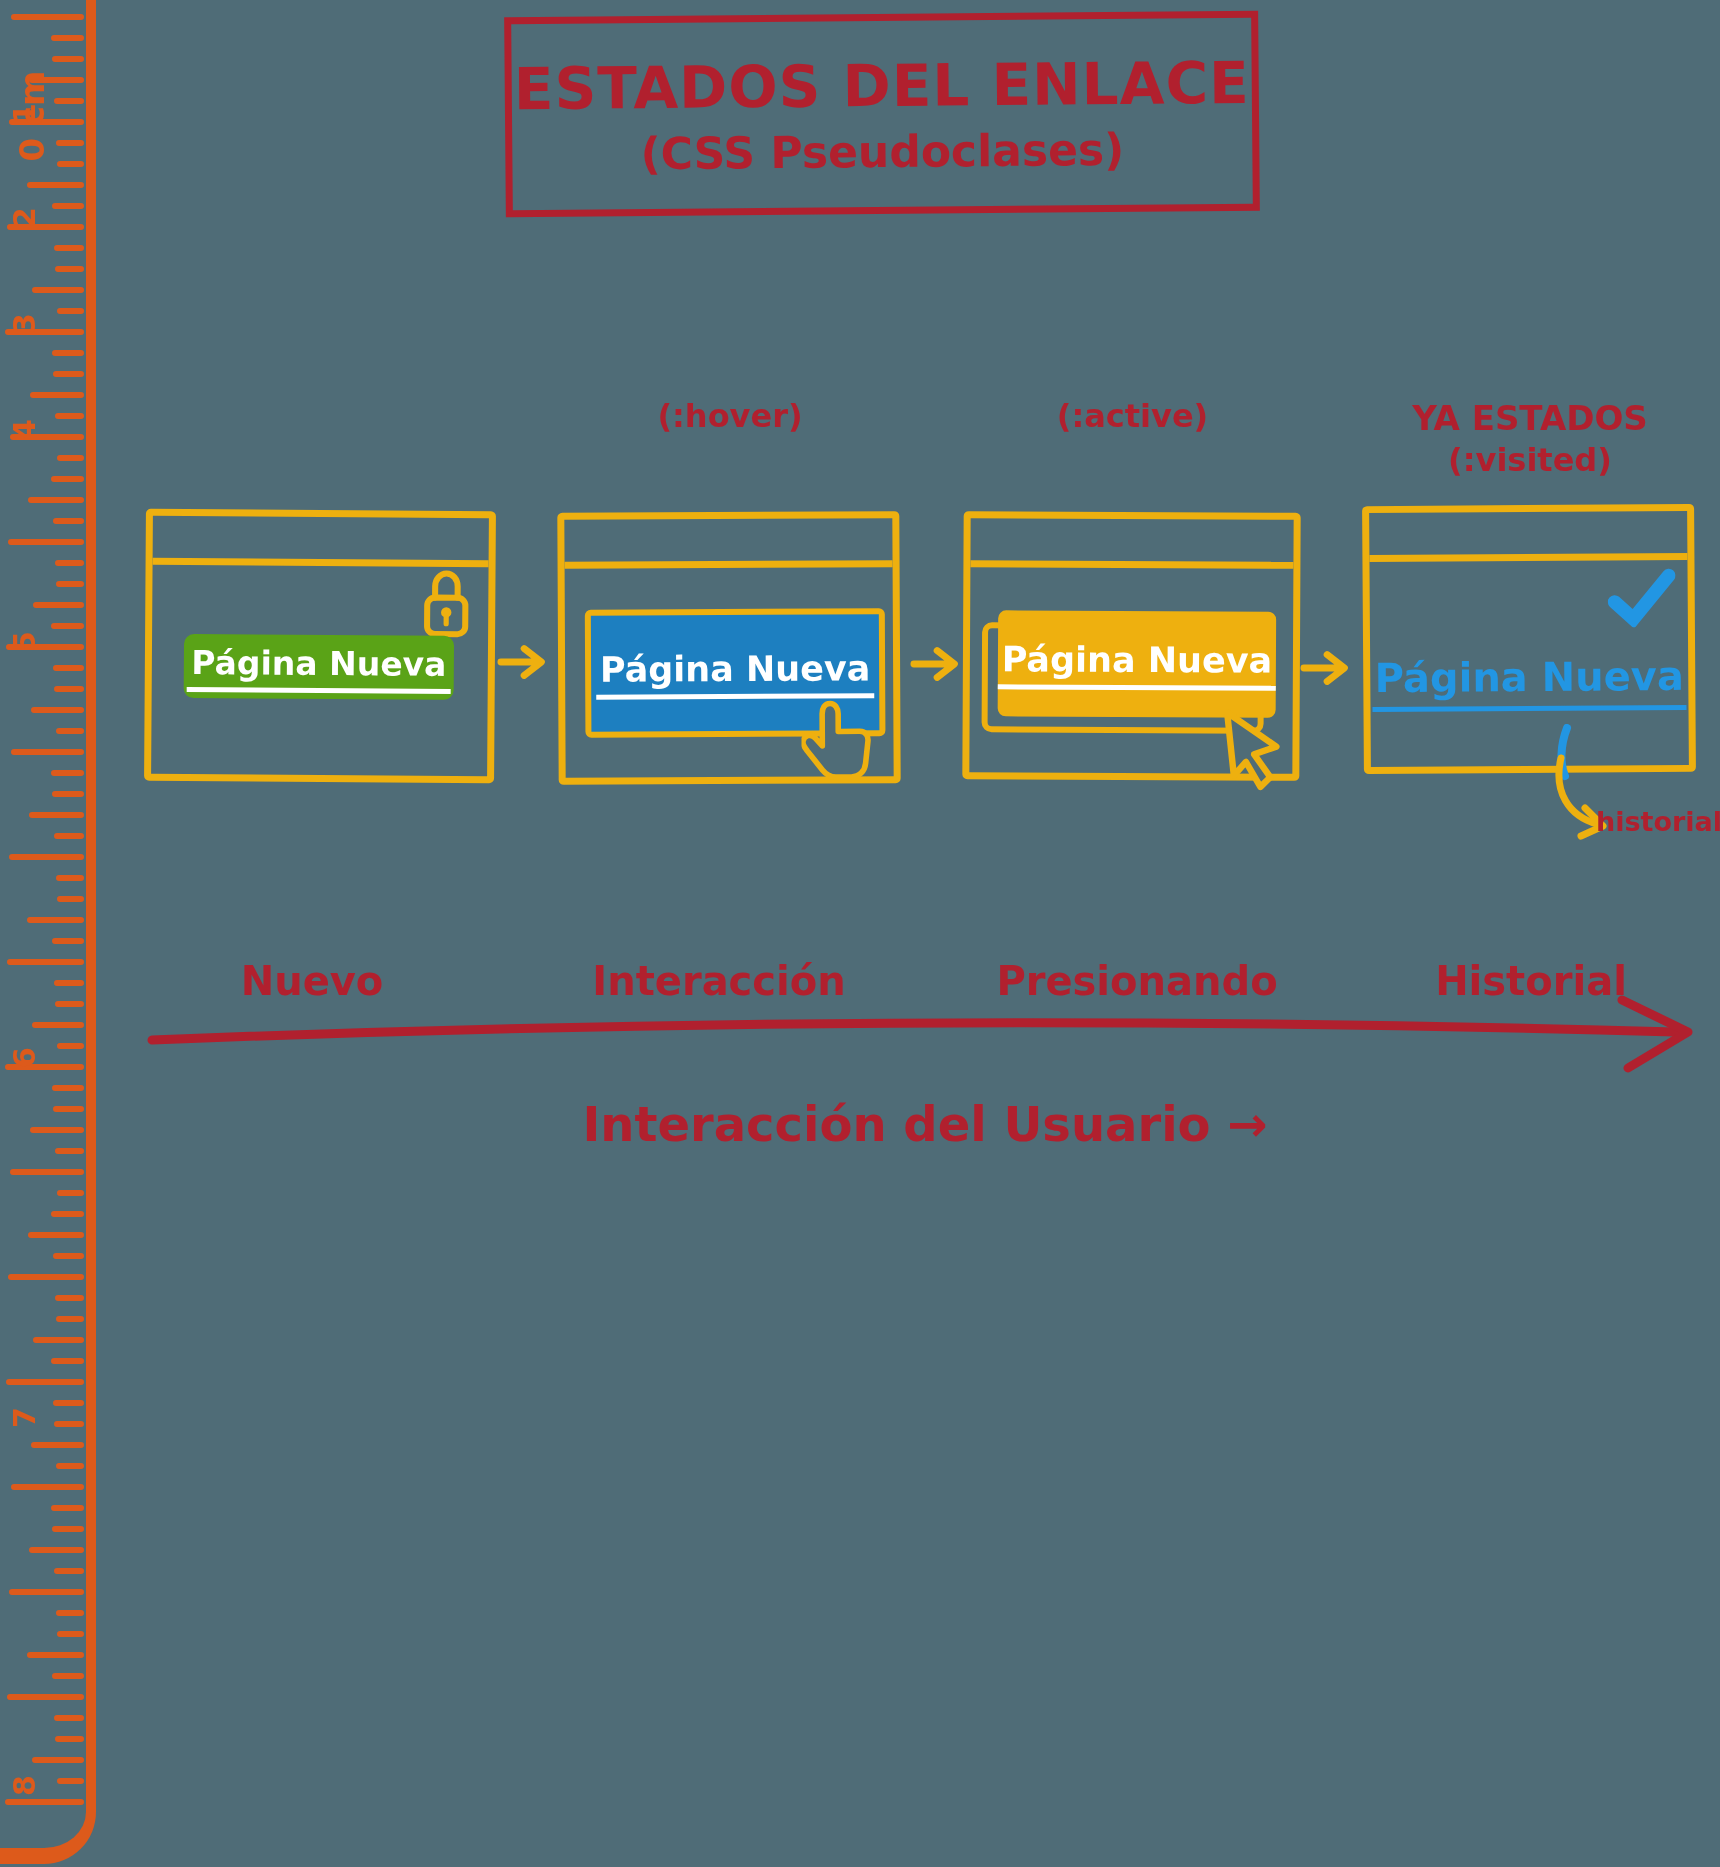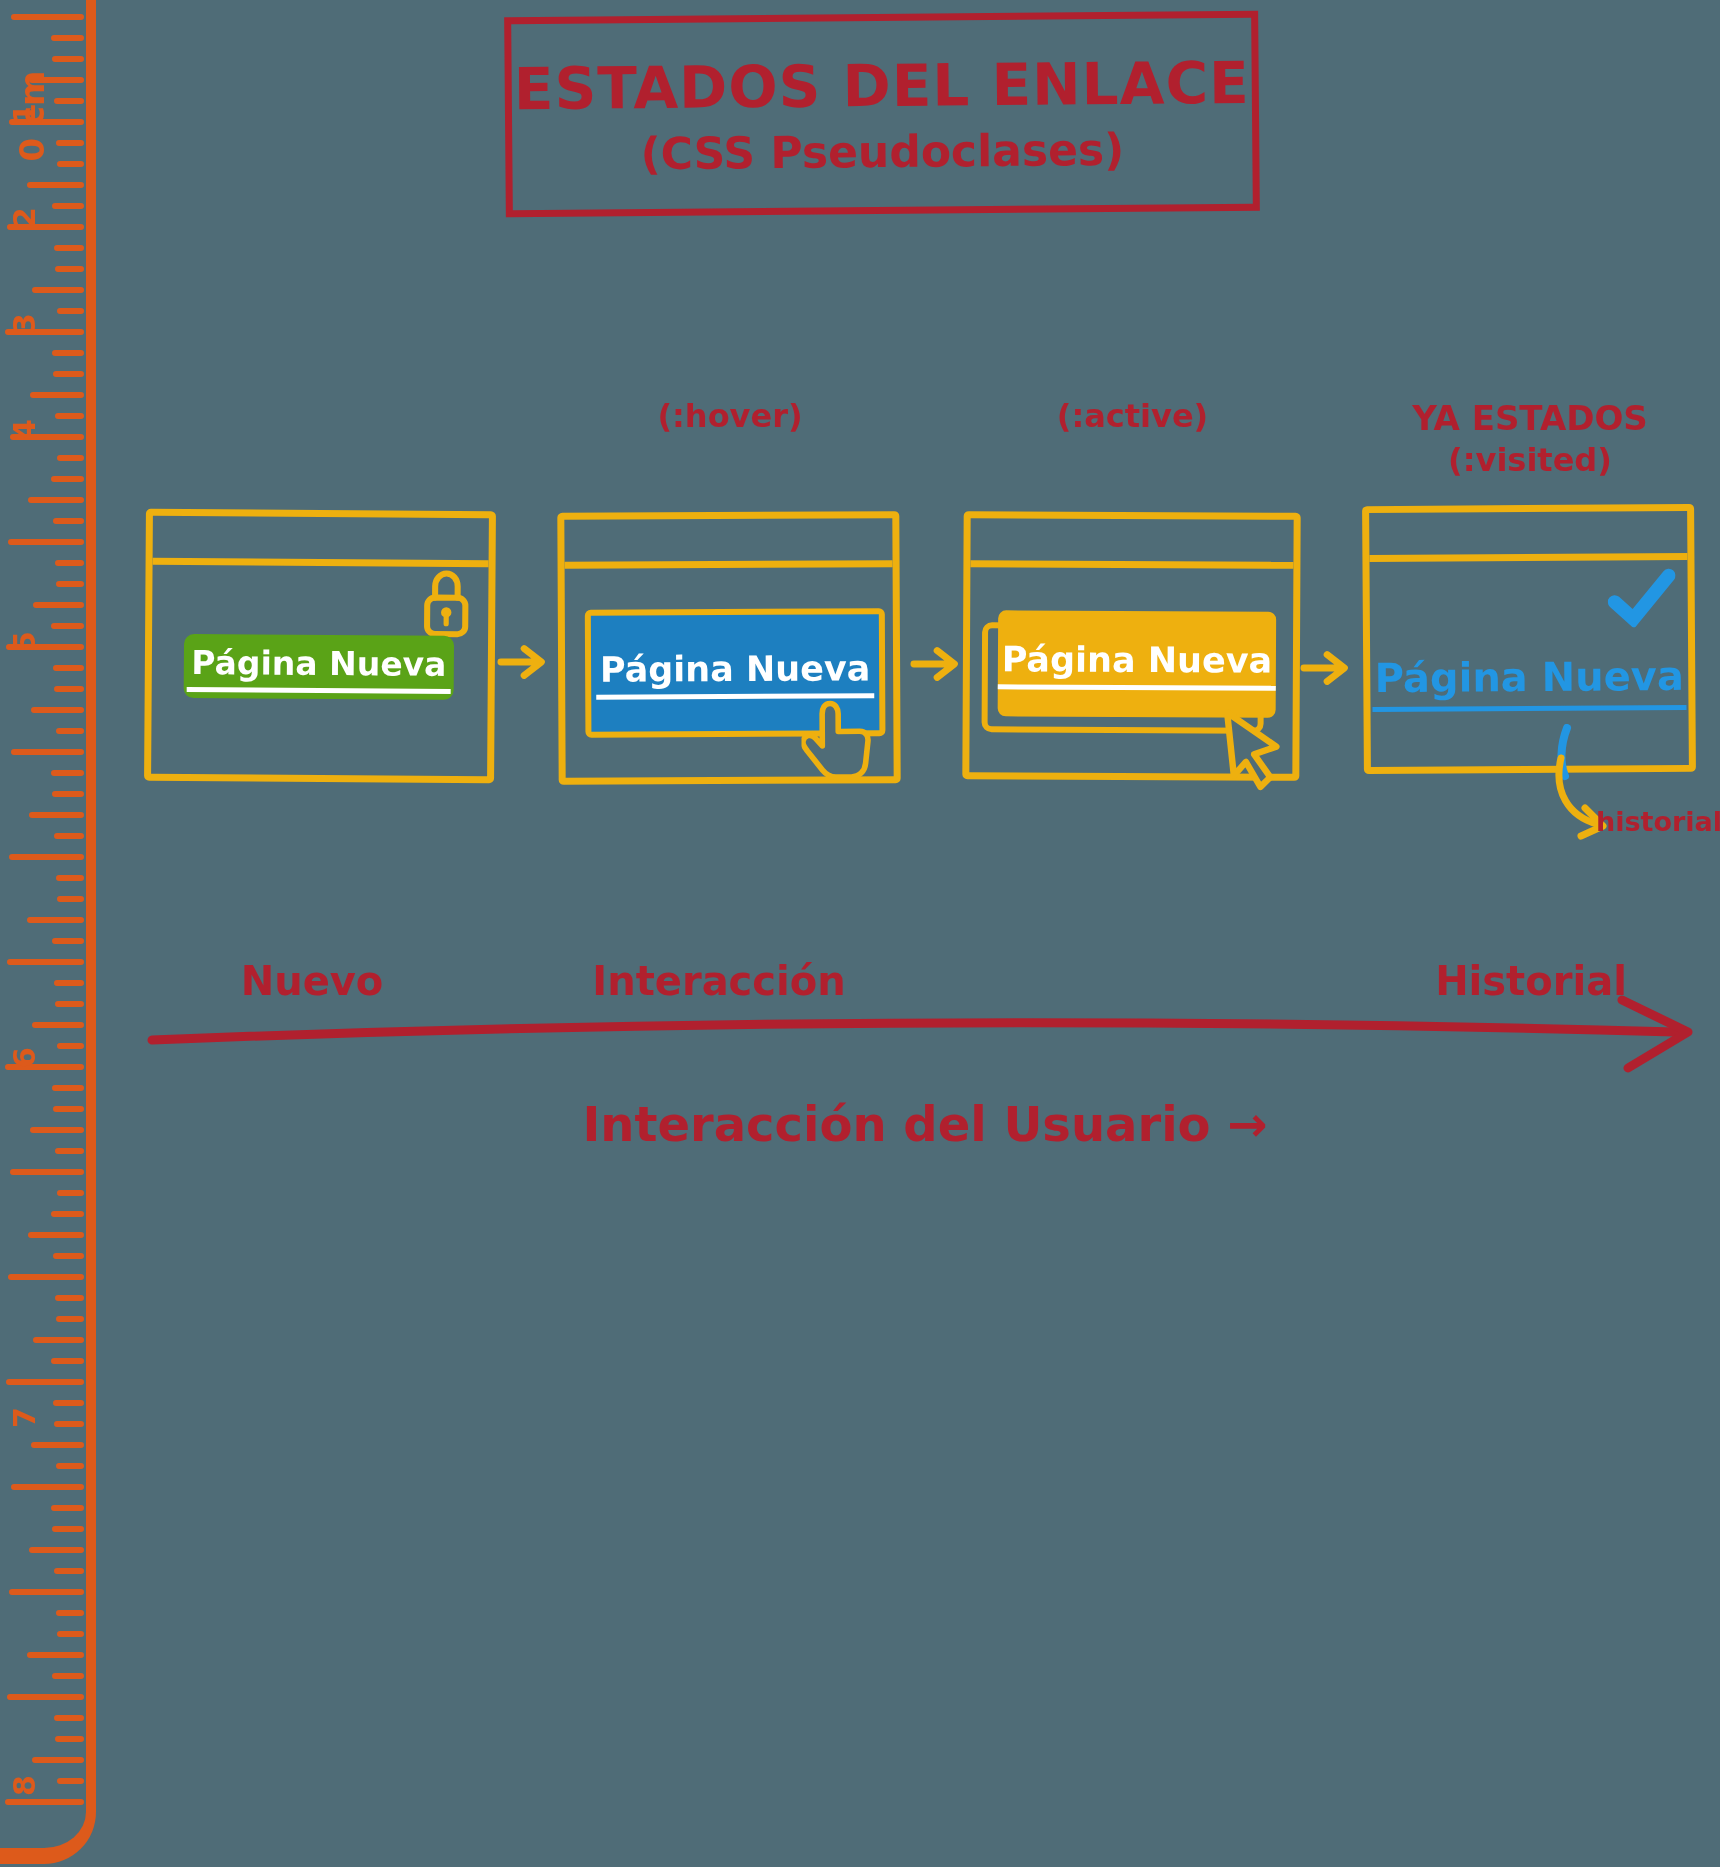--- a/index.html
+++ b/index.html
@@ -259,20 +259,21 @@
     <path class="sb" stroke-width="8" d="M15 4 C8 22 8 40 13 52"></path>
   </svg>
   <svg class="history-curve" width="120" height="104" viewBox="0 0 120 104">
     <path class="sg" d="M16 10 C8 44 24 68 52 76"></path>
     <path class="sg" d="M40 60 L58 78 L36 88"></path>
   </svg>
   <div class="history-note">historial</div>
 
   <div class="stage-label" id="st1">Nuevo</div>
   <div class="stage-label" id="st2">Interacción</div>
+  <div class="stage-label" id="st3">Presionando</div>
   <div class="stage-label" id="st4">Historial</div>
 
   <svg class="long-arrow" width="1580" height="90" viewBox="0 0 1580 90">
     <path class="sr" d="M12 52 Q760 22 1535 44"></path>
     <path class="sr" d="M1482 12 L1548 44 L1488 80"></path>
   </svg>
 
   <div class="axis-caption">Interacción del Usuario →</div>
 
 </div>

